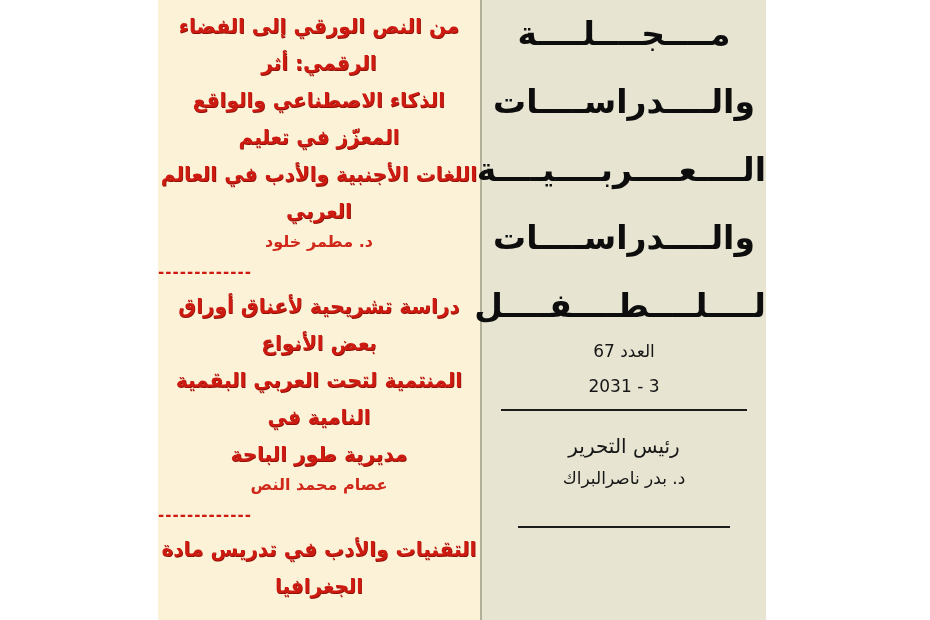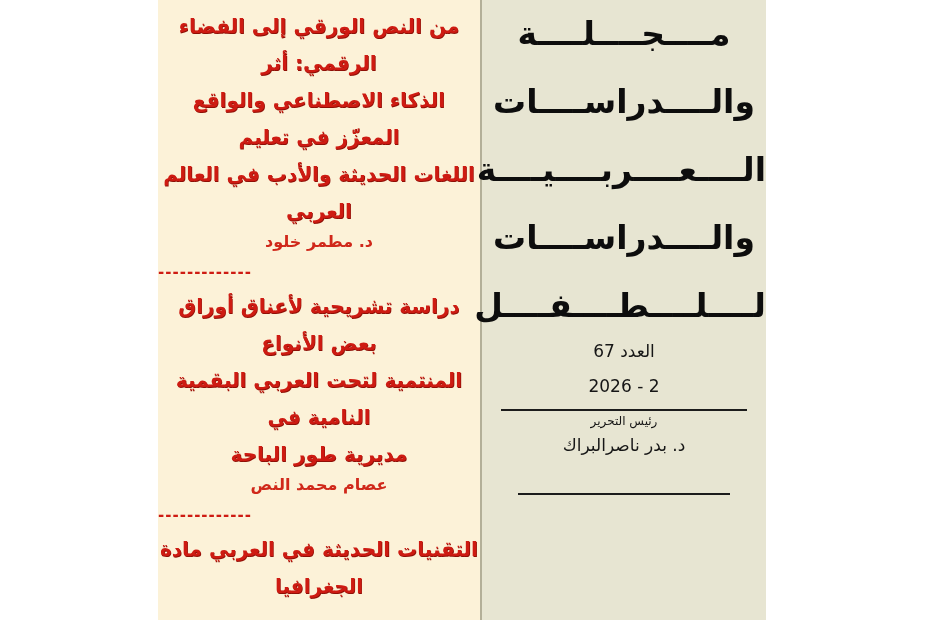--- a/index.html
+++ b/index.html
@@ -73,80 +73,80 @@
   .issue-date {
     direction:ltr;
     font-size:17px; line-height:20px; margin-top:15px;
   }
   .hline {
     border-top:2px solid #1c1c1c;
     height:0;
   }
   .hline-1 { width:246px; margin:13px auto 0 auto; }
   .hline-2 { width:212px; margin:38px auto 0 auto; }
-  .editor-title { font-size:12px; line-height:20px; }
-  .editor-name  { font-size:17px; line-height:20px; margin-top:4px; }
+  .editor-title { font-size:20px; line-height:20px; margin-top:25px; }
+  .editor-name  { font-size:17px; line-height:20px; margin-top:12px; }
   .issn-label {
     font-family:"DejaVu Serif", serif;
     font-size:21px; line-height:24px;
     margin-top:30px;
     letter-spacing:1px;
     direction:ltr;
   }
 </style>
 </head>
 <body>
 
 <div class="page">
 
   <div class="panel-left">
 
     <div class="article">
       <div class="article-title">
         <div>من النص الورقي إلى الفضاء الرقمي: أثر</div>
         <div>الذكاء الاصطناعي والواقع المعزّز في تعليم</div>
-        <div>اللغات الحديثة والأدب في العالم العربي</div>
+        <div>اللغات الأجنبية والأدب في العالم العربي</div>
       </div>
       <div class="article-author">د. مطمر خلود</div>
     </div>
 
     <div class="separator">-------------</div>
 
     <div class="article">
       <div class="article-title">
         <div>دراسة تشريحية لأعناق أوراق بعض الأنواع</div>
         <div>المنتمية لتحت العربي البقمية النامية في</div>
         <div>مديرية طور الباحة</div>
       </div>
       <div class="article-author">عصام محمد النص</div>
     </div>
 
     <div class="separator">-------------</div>
 
     <div class="article">
       <div class="article-title">
-        <div>التقنيات الحديثة في العربي مادة الجغرافيا</div>
+        <div>التقنيات والأدب في تدريس مادة الجغرافيا</div>
       </div>
 
     </div>
 
   </div>
 
   <div class="panel-right">
 
     <div>
       <div class="journal-title-line">مــــجــــلــــة</div>
       <div class="journal-title-line">والــــدراســــات</div>
       <div class="journal-title-line">الــــعــــربــــيــــة</div>
       <div class="journal-title-line">والــــدراســــات</div>
       <div class="journal-title-line">لــــلــــطــــفــــل</div>
     </div>
 
     <div class="issue-label">العدد 67</div>
-    <div class="issue-date">2026 - 2</div>
+    <div class="issue-date">2031 - 3</div>
 
     <div class="hline hline-1"></div>
 
     <div class="editor-title">رئيس التحرير</div>
     <div class="editor-name">د. بدر ناصرالبراك</div>
 
     <div class="hline hline-2"></div>
 
 
   </div>

